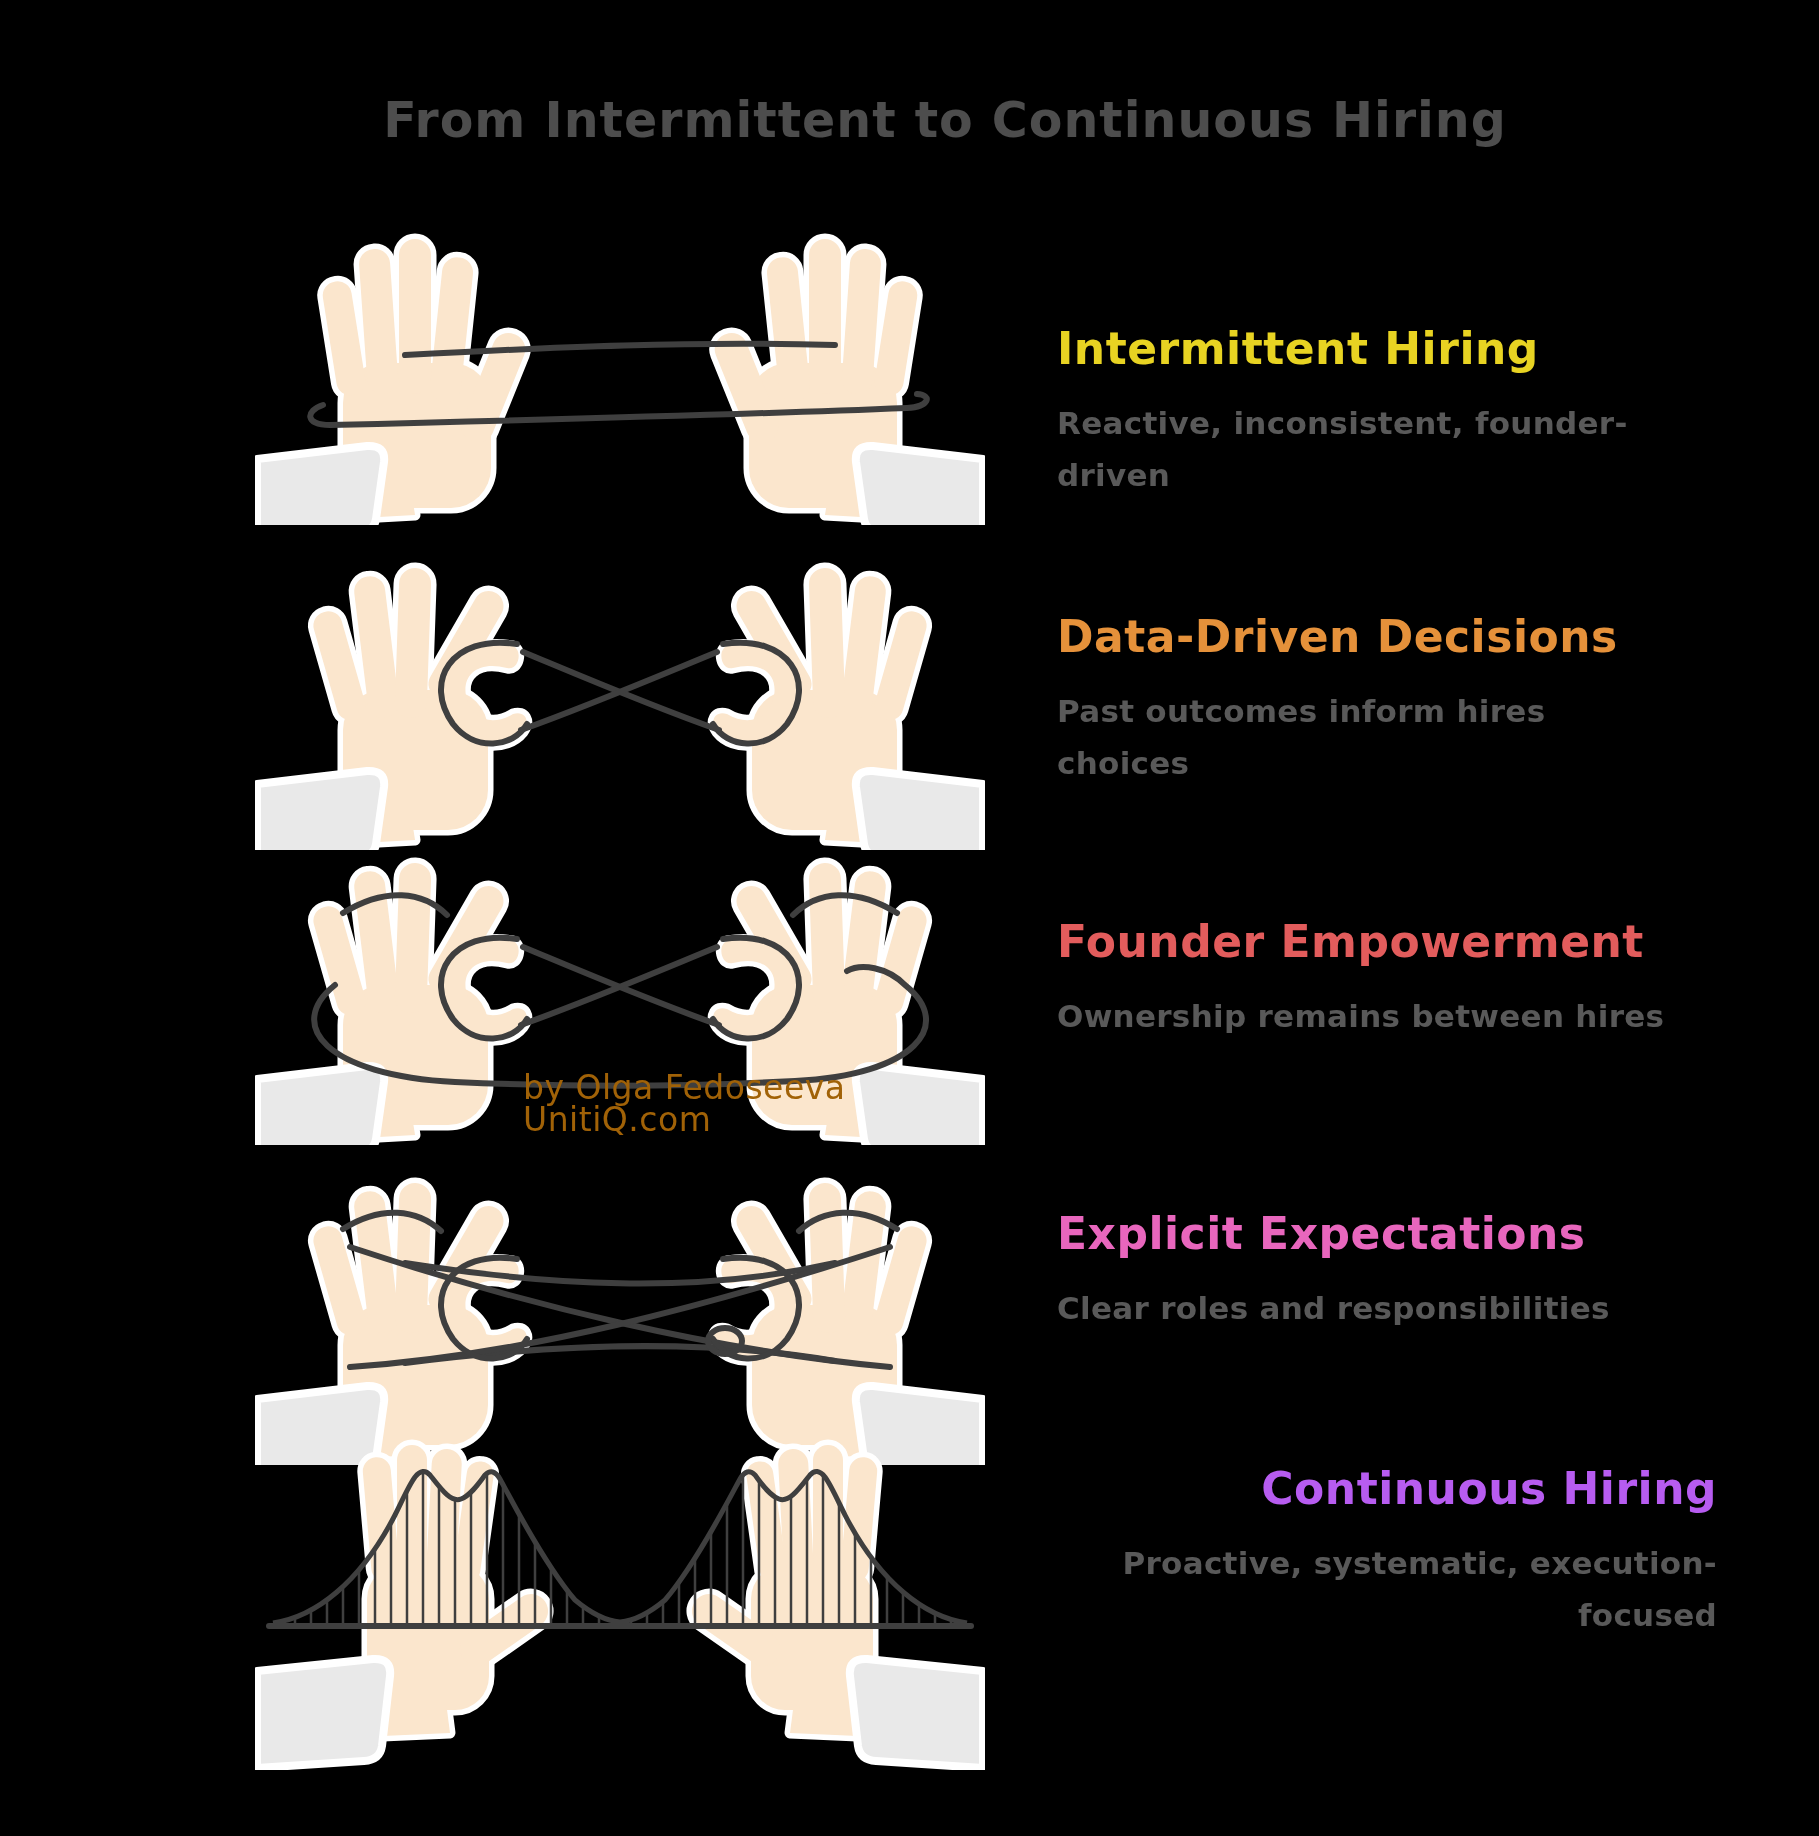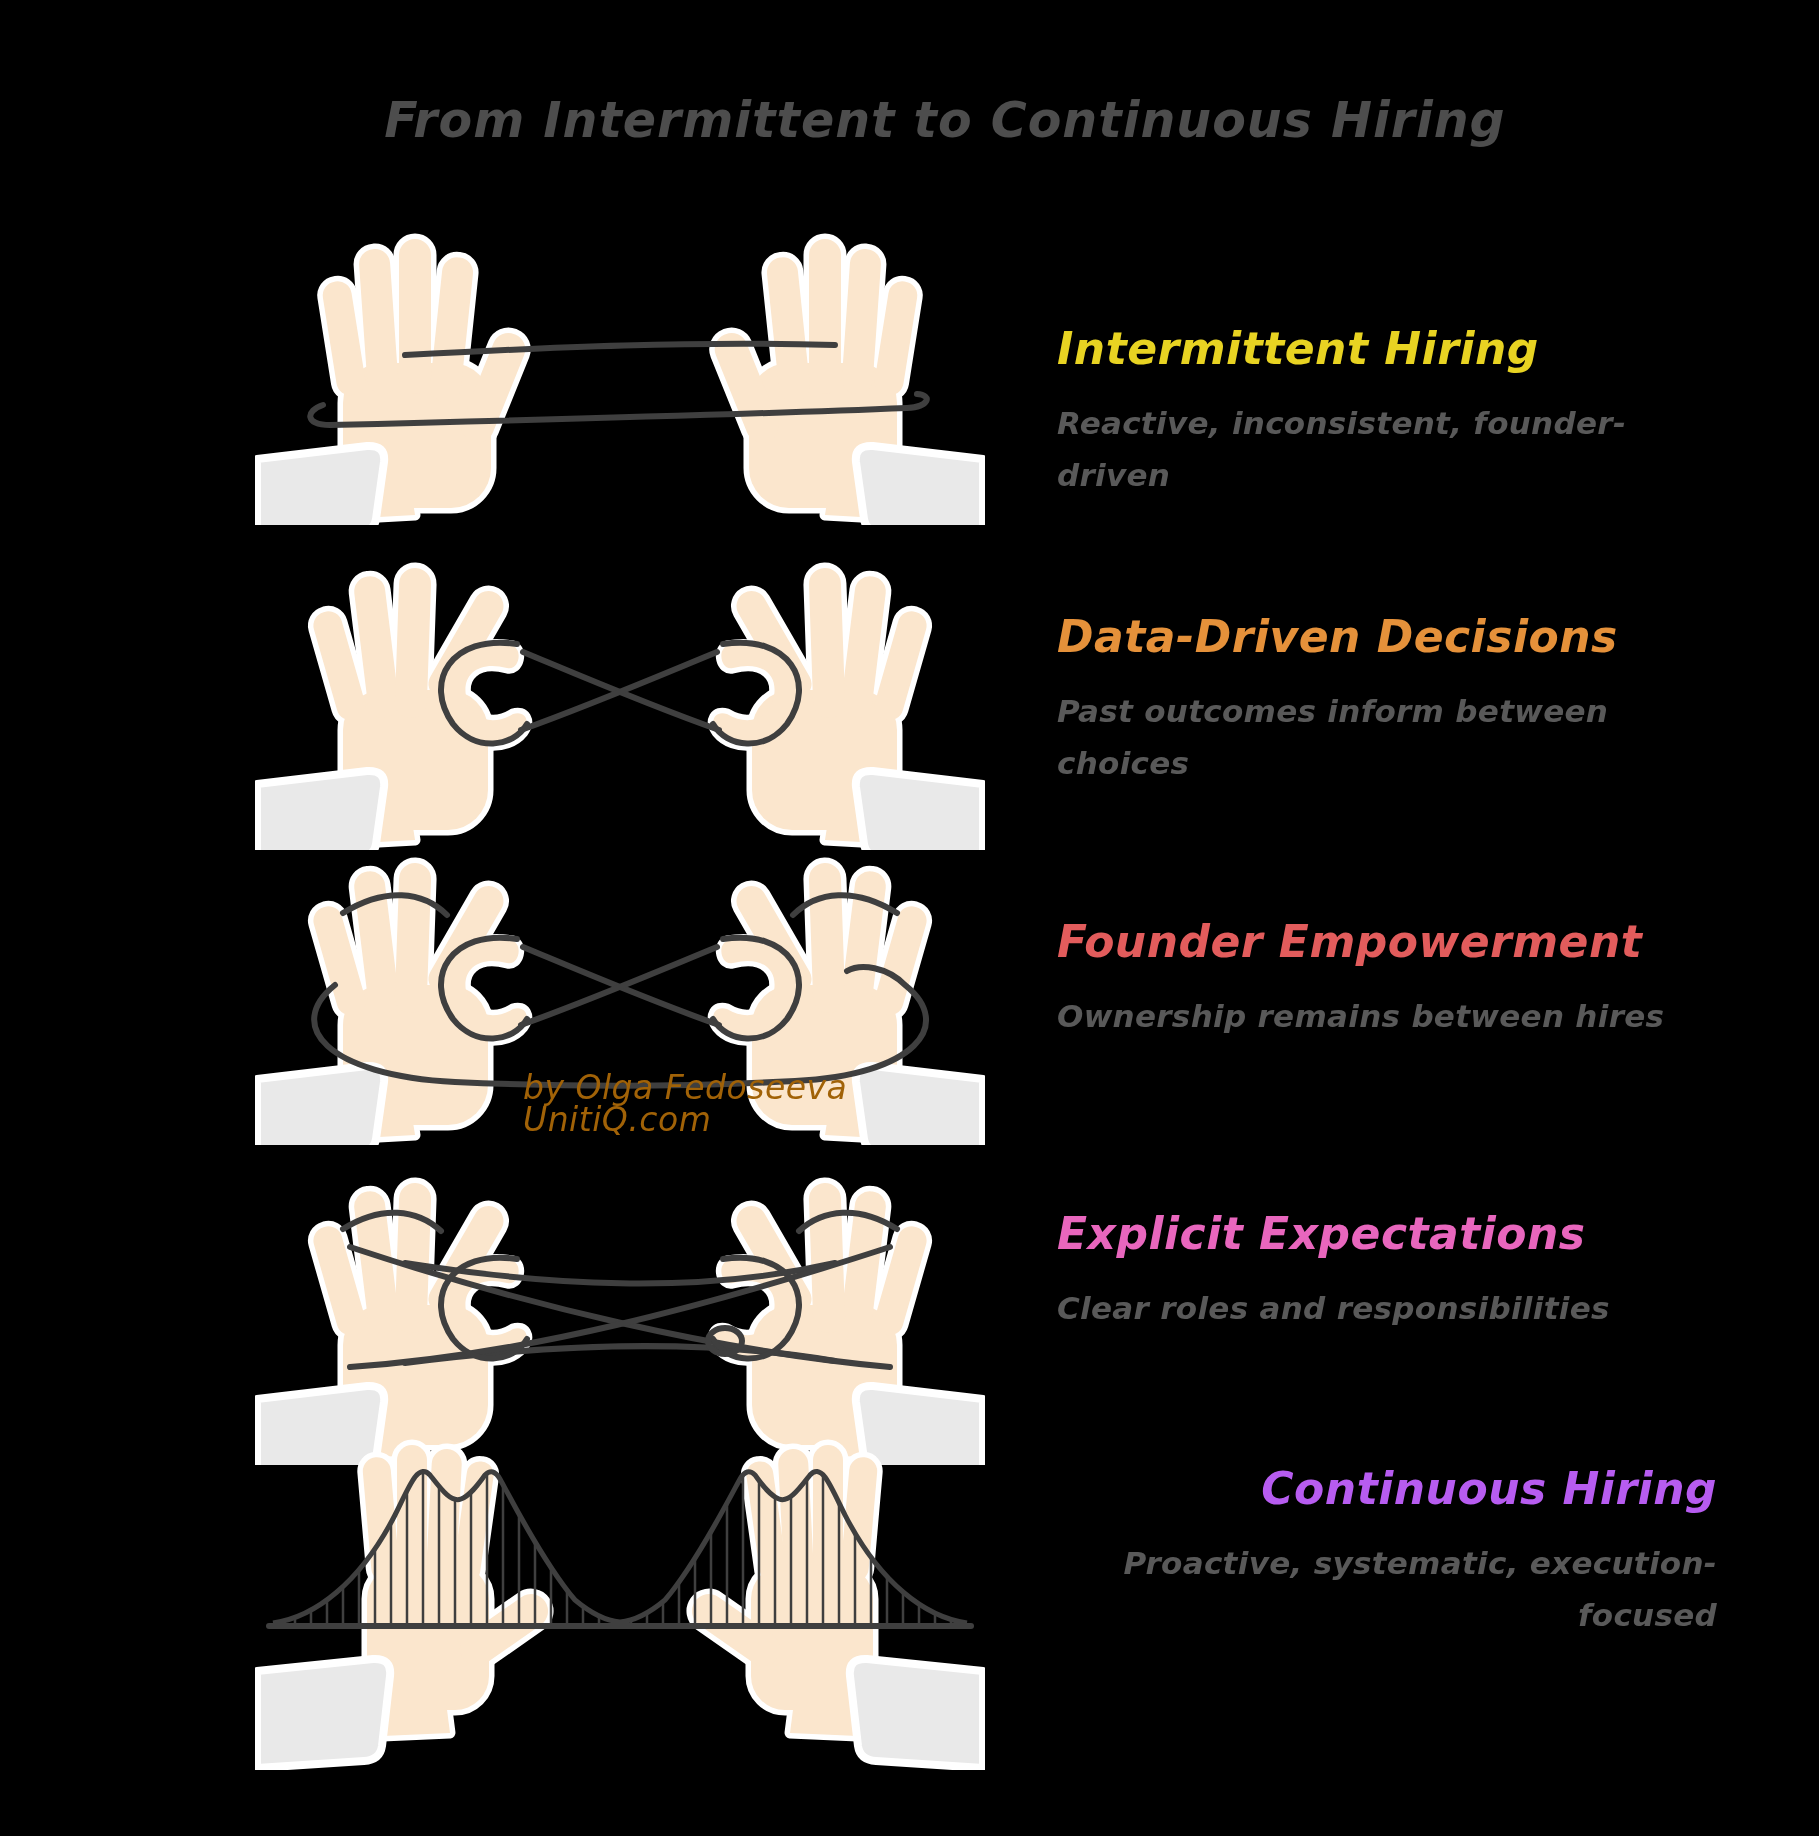--- a/index.html
+++ b/index.html
@@ -2,21 +2,20 @@
 <html><head>
 <meta charset="utf-8">
 <style>
   html,body{margin:0;padding:0;background:#000;}
   .page{
     position:relative;
     width:1819px;height:1836px;
     background:#000000;
     overflow:hidden;
     font-family:"DejaVu Sans","Liberation Sans",sans-serif;
-    font-style:italic;
   }
   .title{
     position:absolute;left:70px;top:92px;width:1750px;
     text-align:center;
     font-size:49px;font-weight:bold;letter-spacing:1px;
     color:#4d4d4d;margin:0;
   }
   .art{position:absolute;left:255px;width:730px;}
   .art svg{display:block;width:100%;height:100%;}
   .art-1{top:215px;height:310px;}
@@ -265,21 +264,21 @@
   <div class="label label-1">
     <h2 style="color: rgb(232, 211, 34);">Intermittent Hiring</h2>
     <p class="desc">
       <span>Reactive, inconsistent, founder-</span>
       <span>driven</span>
     </p>
   </div>
   <div class="label label-2">
     <h2 style="color: rgb(229, 145, 58);">Data-Driven Decisions</h2>
     <p class="desc">
-      <span>Past outcomes inform between</span>
+      <span>Past outcomes inform hires</span>
       <span>choices</span>
     </p>
   </div>
   <div class="label label-3">
     <h2 style="color: rgb(226, 92, 92);">Founder Empowerment</h2>
     <p class="desc">
       <span>Ownership remains between hires</span>
       <span></span>
     </p>
   </div>

